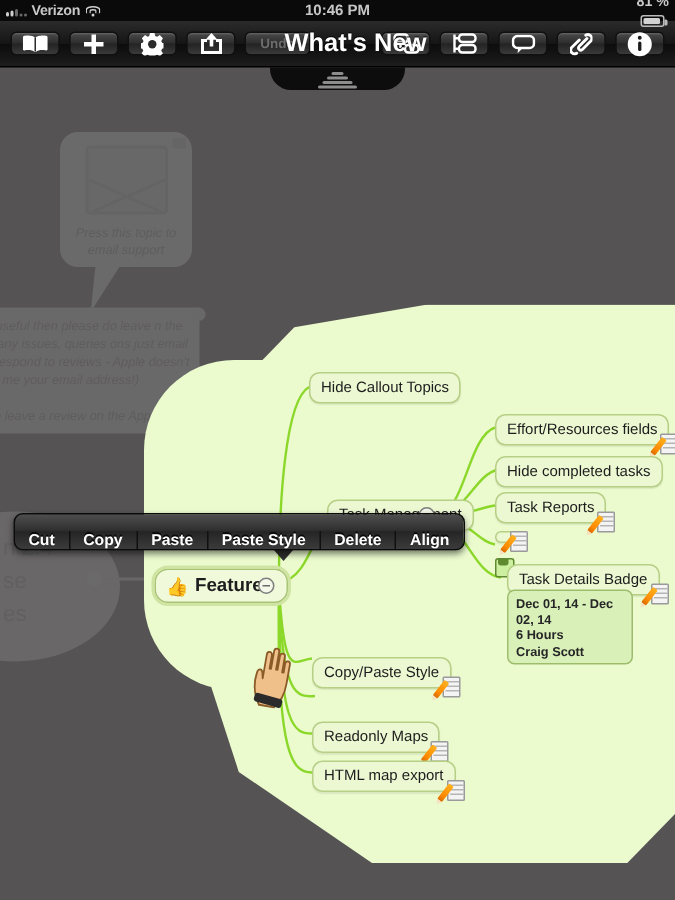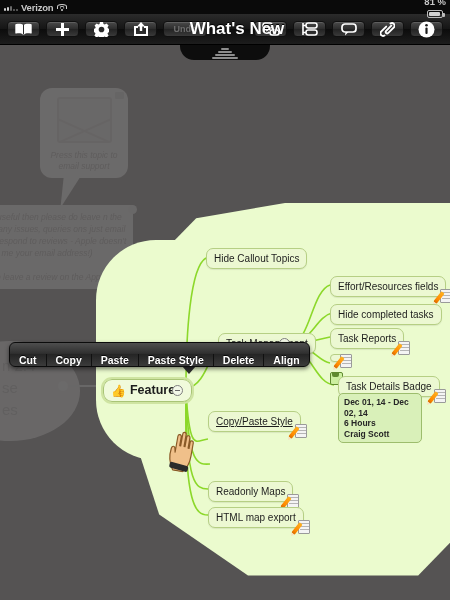--- a/index.html
+++ b/index.html
@@ -256,20 +256,21 @@
         <i></i>
         <i></i>
     </span>
     <span id="carrier">Verizon</span>
     <span class="wifi-icon">
         <span></span>
         <span></span>
         <span></span>
       </span>
   </div>
+  <div id="status-center">10:46 PM</div>
   <div id="status-right">
     <span>81 %</span>
     <span id="battery-icon">
         <i></i>
       </span>
   </div>
 </div>
 
 <div id="toolbar">
   <div id="tb-left">
@@ -451,21 +452,21 @@
     <span class="note-badge">
         <i class="pencil"></i>
       </span>
   </div>
   <div class="badge-body" style="left:338px; top:348px; width:84px;">
     <div>Dec 01, 14 - Dec 02, 14</div>
     <div>6 Hours</div>
     <div>Craig Scott</div>
   </div>
 
-  <div class="topic" style="left:208px; top:366px;text-decoration:underline;">
+  <div class="topic" style="left:208px; top:393px;">
     <span>Copy/Paste Style</span>
     <span class="note-badge">
         <i class="pencil"></i>
       </span>
   </div>
 
 
   <div class="topic" style="left:208px; top:436px;">
     <span>Readonly Maps</span>
     <span class="note-badge">

